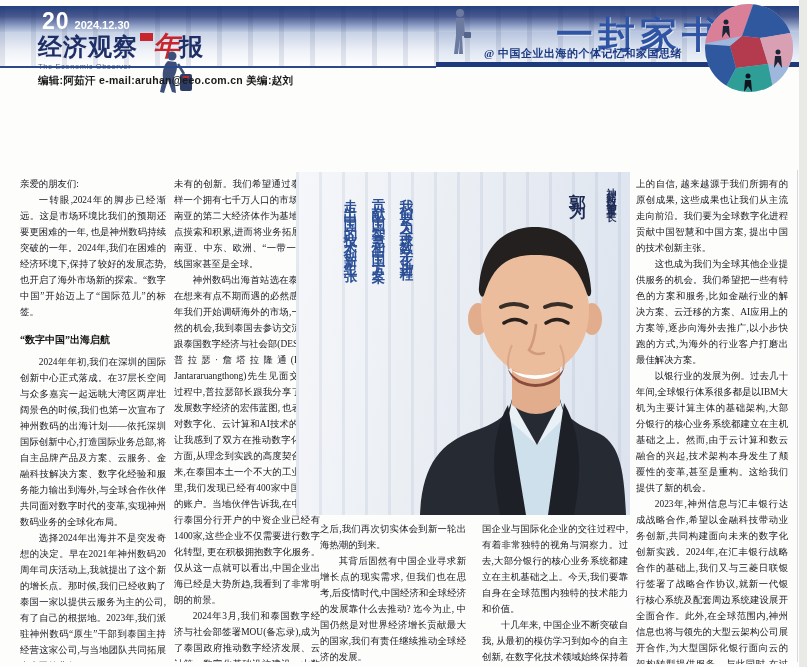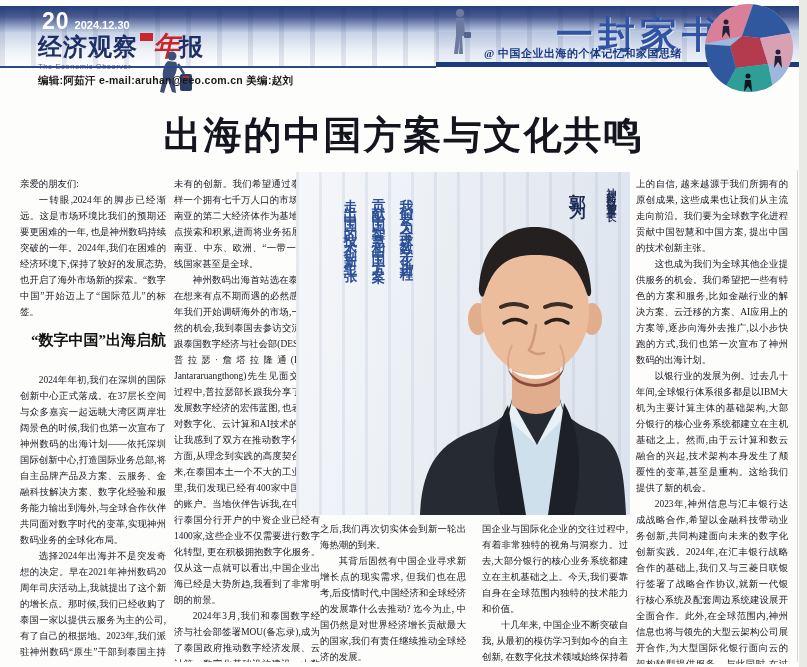--- a/index.html
+++ b/index.html
@@ -32,21 +32,21 @@
   .fig-sil{position:absolute;left:450px;top:8px;}
   .traveler{position:absolute;left:150px;top:50px;}
   .globe{position:absolute;left:702px;top:2px;}
   
   .headline{position:absolute;left:0;top:110px;width:807px;text-align:center;margin:0;
             font-size:38px;font-weight:bold;color:#15151f;letter-spacing:2px;}
   
   .col{position:absolute;font-size:9.4px;line-height:16px;text-align:justify;color:#17171f;overflow:hidden;}
   .col p{margin:0;text-indent:2em;}
   .col p.noind{text-indent:0;}
-  .sec-h{text-align:right;font-weight:bold;font-size:15px;margin:12px 0 24px;color:#111;}
+  .sec-h{text-align:left;font-weight:bold;font-size:10px;margin:12px 0 6px;color:#111;}
   .c1{left:20px;top:176px;width:146px;height:486px;}
   .c2{left:174px;top:176px;width:146px;height:486px;}
   .c3{left:320px;top:521px;width:146px;height:142px;}
   .c4{left:482px;top:521px;width:146px;height:146px;}
   .c5{left:636px;top:176px;width:152px;height:488px;}
   .edge-rule{position:absolute;left:797px;top:170px;width:1px;height:492px;background:#d5d8de;}
   
   .photo{position:absolute;left:296px;top:172px;width:334px;height:343px;margin:0;overflow:hidden;
          background:linear-gradient(100deg,#f6f7fa 0%,#ebeff4 40%,#dce3ee 100%);}
   .photo::after{content:"";position:absolute;inset:0;
@@ -116,21 +116,20 @@
         <path d="M21 24 L27 24 L28 36 L24 30 L20 36 Z" fill="#1d2438"></path>
       <circle cx="76" cy="50" r="2.5" fill="#1d2438"></circle>
         <path d="M73 54 L79 54 L80 66 L76 60 L72 66 Z" fill="#1d2438"></path>
       <circle cx="46" cy="74" r="2.5" fill="#10141f"></circle>
         <path d="M43 78 L49 78 L50 90 L46 84 L42 90 Z" fill="#10141f"></path>
     </g>
   </svg>
 
   <div class="editor-line">编辑:阿茹汗  e-mail:aruhan@eeo.com.cn  美编:赵刘</div>
 
-  <h1 class="headline">出海的中国方案与文化共鸣</h1>
 
   <section class="col c1">
     <p class="noind">亲爱的朋友们:</p>
     <p>一转眼,2024年的脚步已经渐远。这是市场环境比我们的预期还要更困难的一年, 也是神州数码持续突破的一年。2024年,我们在困难的经济环境下,保持了较好的发展态势,也开启了海外市场新的探索。“数字中国”开始迈上了“国际范儿”的标签。</p>
     <h4 class="sec-h">“数字中国”出海启航</h4>
     <p>2024年年初,我们在深圳的国际创新中心正式落成。在37层长空间与众多嘉宾一起远眺大湾区两岸壮阔景色的时候,我们也第一次宣布了神州数码的出海计划——依托深圳国际创新中心,打造国际业务总部,将自主品牌产品及方案、云服务、金融科技解决方案、数字化经验和服务能力输出到海外,与全球合作伙伴共同面对数字时代的变革,实现神州数码业务的全球化布局。</p>
     <p>选择2024年出海并不是突发奇想的决定。早在2021年神州数码20周年司庆活动上,我就提出了这个新的增长点。那时候,我们已经收购了泰国一家以提供云服务为主的公司,有了自己的根据地。2023年,我们派驻神州数码“原生”干部到泰国主持经营这家公司,与当地团队共同拓展东南亚的业务。</p>
 
   </section>
 
@@ -189,19 +188,19 @@
 
   </section>
 
   <section class="col c4">
     <p class="noind">国企业与国际化企业的交往过程中,有着非常独特的视角与洞察力。过去,大部分银行的核心业务系统都建立在主机基础之上。今天,我们要靠自身在全球范围内独特的技术能力和价值。</p>
     <p>十几年来, 中国企业不断突破自我, 从最初的模仿学习到如今的自主创新, 在数字化技术领域始终保持着高水平的快速成长。我们在技术层面</p>
   </section>
 
   <section class="col c5">
     <p class="noind">上的自信, 越来越源于我们所拥有的原创成果, 这些成果也让我们从主流走向前沿。我们要为全球数字化进程贡献中国智慧和中国方案, 提出中国的技术创新主张。</p>
-    <p>这也成为我们为全球其他企业提供服务的机会。我们希望把一些有特色的方案和服务,比如金融行业的解决方案、云迁移的方案、AI应用上的方案等,逐步向海外去推广,以小步快跑的方式,我们也第一次宣布了神州数码的出海计划。</p>
+    <p>这也成为我们为全球其他企业提供服务的机会。我们希望把一些有特色的方案和服务,比如金融行业的解决方案、云迁移的方案、AI应用上的方案等,逐步向海外去推广,以小步快跑的方式,为海外的行业客户打磨出最佳解决方案。</p>
     <p>以银行业的发展为例。过去几十年间,全球银行体系很多都是以IBM大机为主要计算主体的基础架构,大部分银行的核心业务系统都建立在主机基础之上。然而,由于云计算和数云融合的兴起,技术架构本身发生了颠覆性的变革,甚至是重构。这给我们提供了新的机会。</p>
     <p><span>2023年,神州信息与汇丰银行达成战略合作,希望以金融科技带动业务创新,共同构建面向未来的数字化创新实践。2024年,在汇丰银行战略合作的基础上,我们又与三菱日联银行签署了战略合作协议,就新一代银行核心系统及配套周边系统建设展开全面合作。此外,在全球范围内,神州信息也将与领先的大型云架构公司展开合作,为大型国际化银行面向云的架构转型提供服务。与此同时,在过去七八年间,由于中国整体金融科技应用场景的快速发展,我们的业务创新已在全球范围内有了一定的领先优势。这两者的结合,使得我们有可能成为全球领先的金融科技领导者,进入世界前列。</span></p>
   </section>
 
   <div class="edge-rule"></div>
 </div>
 
 </body></html>

